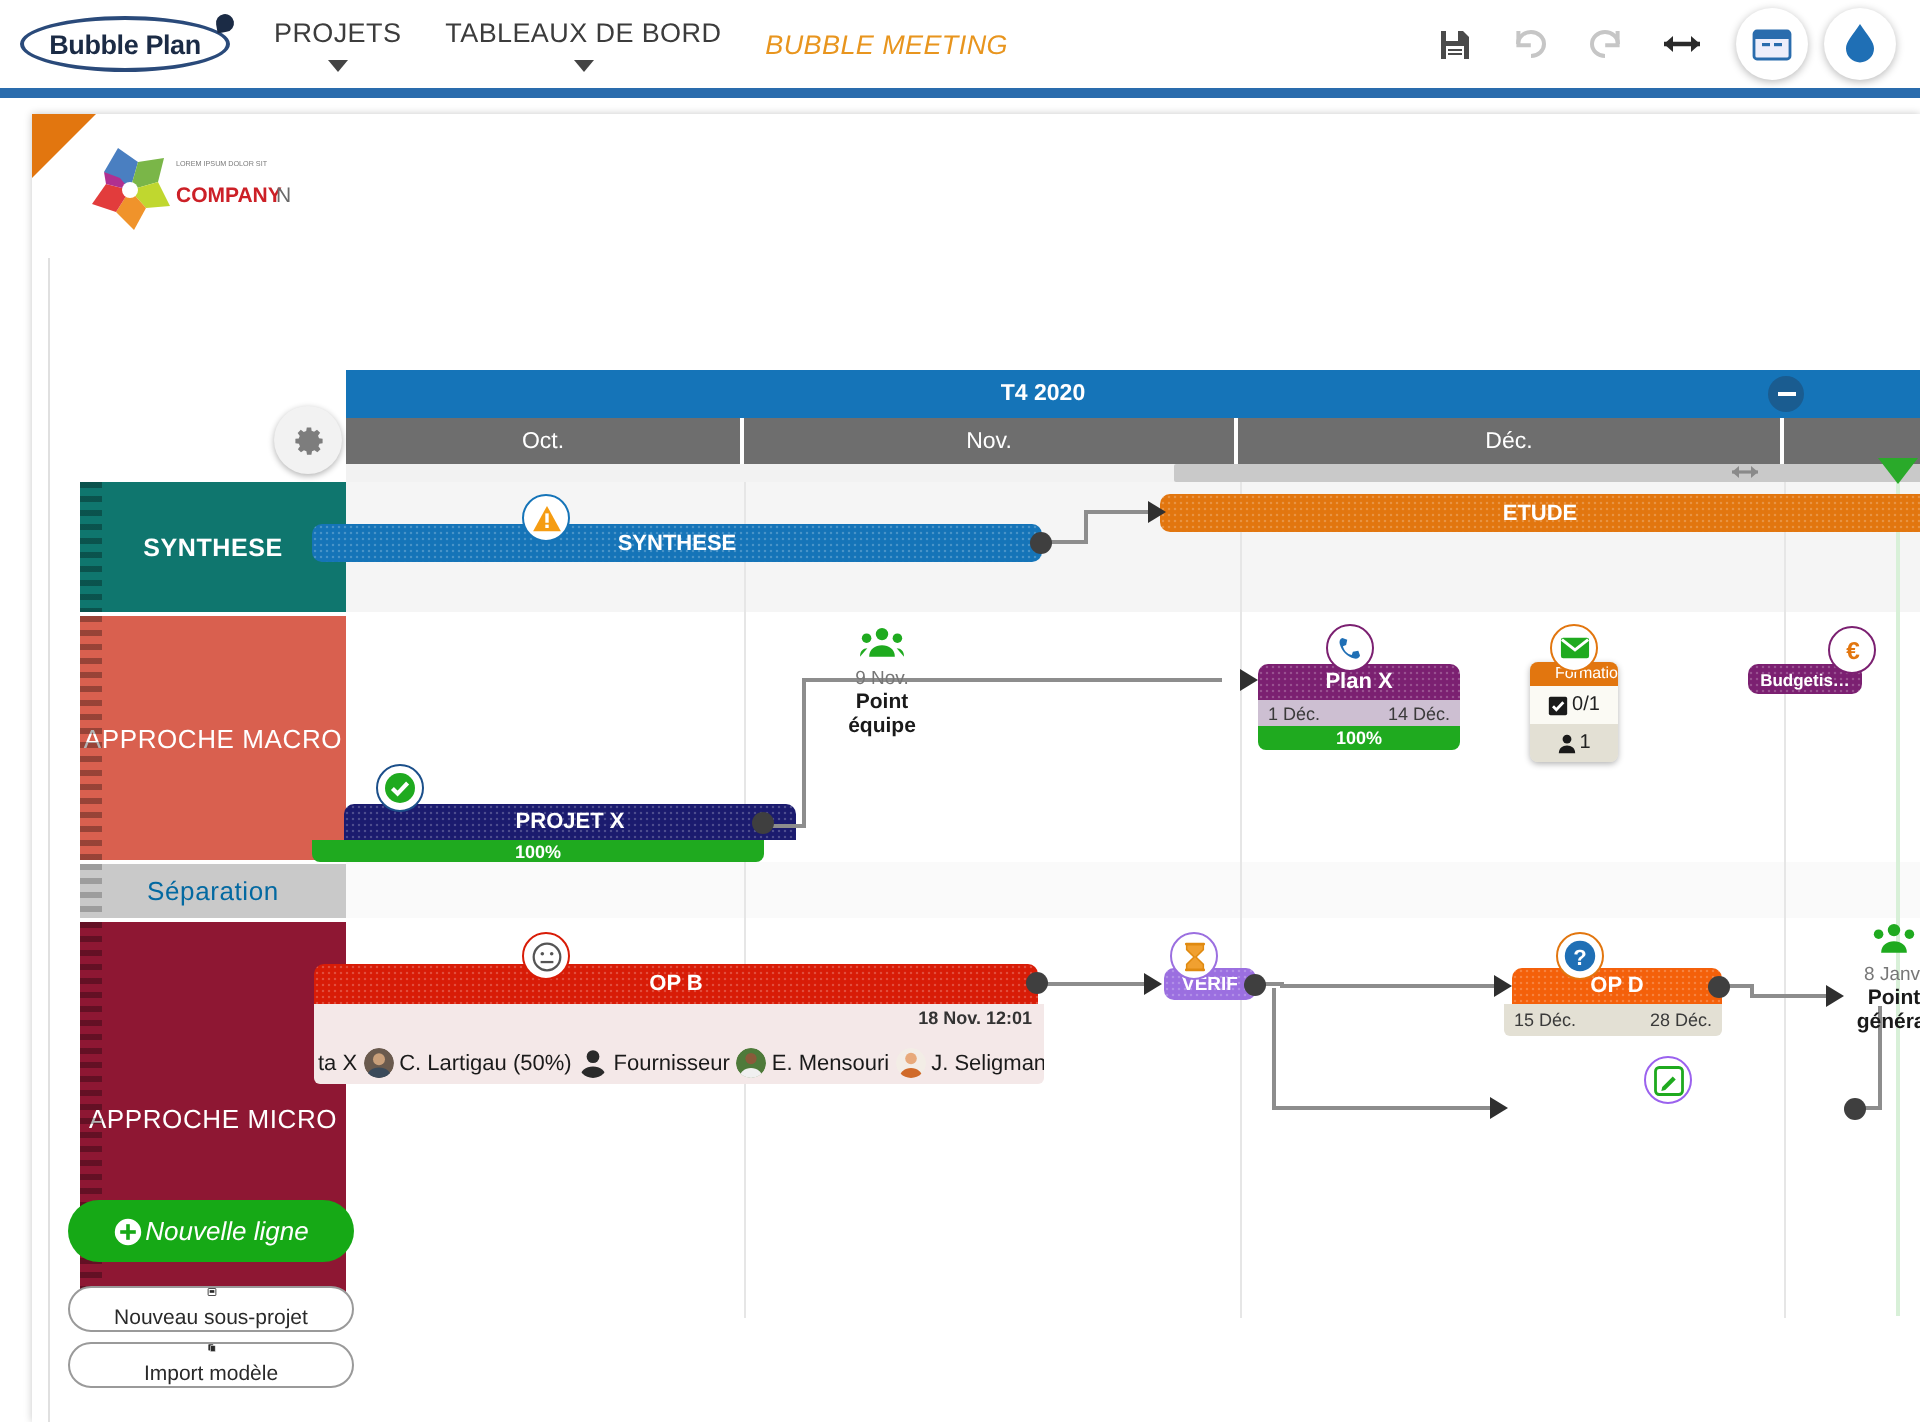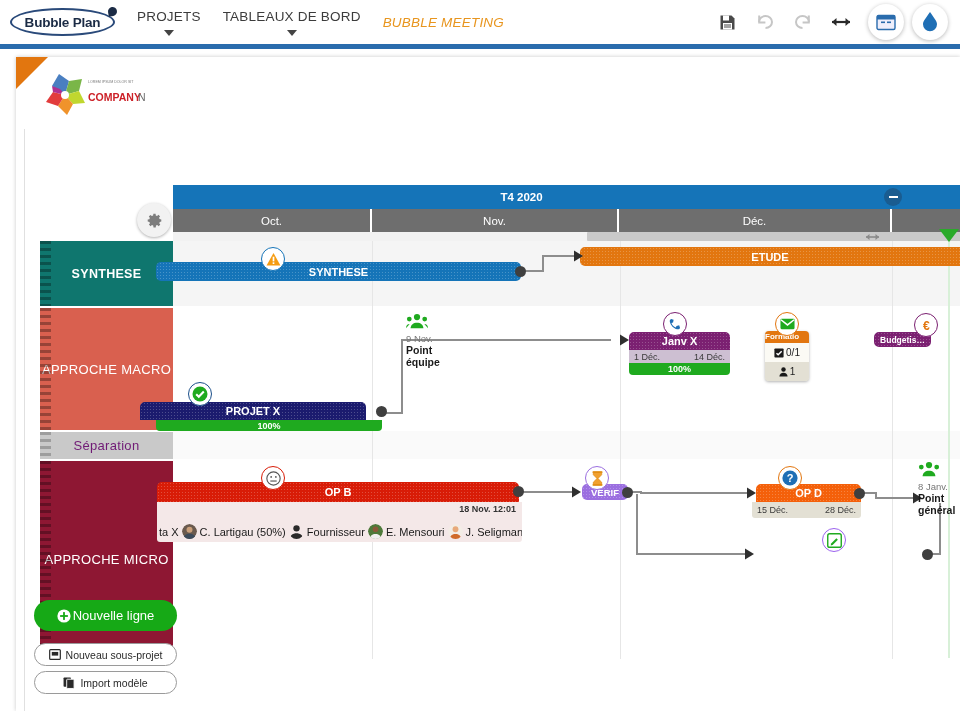--- a/index.html
+++ b/index.html
@@ -141,21 +141,21 @@
     color:#fff; display:flex; align-items:center; justify-content:center;
     text-align:center; font-size:13px; letter-spacing:0.3px;
     z-index:5;
   }
   .rowlabel .spiral {
     position:absolute; left:0; top:0; bottom:0; width:11px;
     background: repeating-linear-gradient(to bottom, rgba(0,0,0,0.30) 0 3px, transparent 3px 7px);
   }
   .rl-synth { top:184px; height:65px; background:#0f766e; font-weight:bold; font-size:12.5px; }
   .rl-macro { top:251px; height:122px; background:#d9604f; }
-  .rl-sep   { top:375px; height:27px; background:#c9c9c9; color:#701a75; font-size:13px; }
+  .rl-sep   { top:375px; height:27px; background:#c9c9c9; color:#0369a1; font-size:13px; }
   .rl-micro { top:404px; height:196px; background:#8e1733; }
 
   
   .bar {
     position:absolute; border-radius:5px; color:#fff;
     font-size:11px; font-weight:bold; text-align:center;
     display:flex; align-items:center; justify-content:center;
     z-index:10; cursor:pointer;
     background-image: radial-gradient(rgba(255,255,255,0.22) 0.7px, transparent 0.8px);
     background-size:3px 3px;
@@ -173,30 +173,30 @@
   .bubble {
     position:absolute; width:24px; height:24px; border-radius:50%;
     background:#fff; display:flex; align-items:center; justify-content:center;
     z-index:14; cursor:pointer;
   }
   .endpoint {
     position:absolute; width:11px; height:11px; border-radius:50%;
     background:#3f3f3f; z-index:13;
   }
 
-  .milestone { position:absolute; text-align:left; z-index:12; }
+  .milestone { position:absolute; text-align:center; z-index:12; }
   .milestone .ms-date { font-size:9.5px; color:#777; }
   .milestone .ms-name { font-size:10.5px; color:#1a1a1a; font-weight:bold; line-height:12px; }
 
   
   .taskcard {
     position:absolute; width:44px; border-radius:4px; overflow:hidden;
     box-shadow:0 1px 3px rgba(0,0,0,0.3); background:#efece0; z-index:12; cursor:pointer;
   }
-  .taskcard .tc-title { background:#e2760f; color:#fff; font-size:8px; font-weight:bold; text-align:left; height:12px; line-height:12px; overflow:hidden;}
+  .taskcard .tc-title { background:#e2760f; color:#fff; font-size:8px; font-weight:normal; text-align:right; height:12px; line-height:12px; overflow:hidden;}
   .taskcard .tc-row { height:19px; display:flex; align-items:center; justify-content:center; gap:2px; font-size:10px; color:#222; background:#fbfaf4;}
   .taskcard .tc-row.alt { background:#e3e0d4; }
 
   
   .partstrip {
     position:absolute; background:#f4e8e8; z-index:8; border-radius:0 0 3px 3px;
   }
   .part-date { position:absolute; right:6px; top:2px; font-size:9px; color:#333; font-weight:bold;}
   .part-list {
     position:absolute; left:0; right:0; bottom:3px;
@@ -206,27 +206,27 @@
   .avatar { width:15px; height:15px; border-radius:50%; flex:none; }
 
   
   svg.conn { position:absolute; left:0; top:0; width:944px; height:654px; z-index:11; pointer-events:none; }
 
   
   .btn-new {
     position:absolute; left:18px; top:543px; width:143px; height:31px;
     background:#16a916; color:#fff; border-radius:16px; font-size:13px;
     display:flex; align-items:center; justify-content:center; gap:2px;
-    cursor:pointer; z-index:20;
+    cursor:pointer; z-index:20;font-style:italic;
   }
   .btn-ghost {
     position:absolute; left:18px; width:143px; height:23px;
     background:#fff; border:1px solid #9a9a9a; border-radius:12px;
     font-size:10.5px; color:#2a2a2a; display:flex; align-items:center;
-    justify-content:center; gap:5px; cursor:pointer; z-index:20;
+    justify-content:center; gap:5px; cursor:pointer; z-index:20;flex-direction:column;
   }
   .lpanel-bg { position:absolute; left:0; top:72px; width:157px; height:582px; background:#fff; z-index:4;}
   .lpanel-rail { position:absolute; left:8px; top:72px; width:1px; height:582px; background:#e0e0e0; z-index:5;}
 </style>
 </head>
 <body>
 
 <div class="topnav">
   <div class="logo">
     <span class="logo-text">Bubble Plan</span>
@@ -423,21 +423,21 @@
   <div class="bar" style="left:564px;top:190px;width:380px;height:19px;background-color:#e2760f;border-radius:5px 0 0 5px;">
     <span>ETUDE</span>
   </div>
 
   <div class="bubble" style="left:172px;top:325px;border:1.6px solid #1b4f8a;">
     <svg width="16" height="16" viewBox="0 0 16 16">
       <circle cx="8" cy="8" r="7.5" fill="#1faa1f"></circle>
       <path d="M4.2 8.2 l2.6 2.6 5-5.3" fill="none" stroke="#fff" stroke-width="2.1"></path>
     </svg>
   </div>
-  <div class="bar" style="left:124px;top:345px;width:226px;height:18px;background-color:#1b1b6e;border-radius:5px 5px 0 0;">
+  <div class="bar" style="left:156px;top:345px;width:226px;height:18px;background-color:#1b1b6e;border-radius:5px 5px 0 0;">
     <span>PROJET X</span>
   </div>
   <div class="progress" style="left:140px;top:363px;width:226px;">
     <span>100%</span>
   </div>
   <div class="endpoint" style="left:360px;top:349px;"></div>
 
   <div class="milestone" style="left:390px;top:256px;width:70px;">
     <svg width="22" height="16" viewBox="0 0 24 17">
       <circle cx="12" cy="4.2" r="3.4" fill="#1faa1f"></circle>
@@ -451,21 +451,21 @@
     <div class="ms-name">Point</div>
     <div class="ms-name">équipe</div>
   </div>
 
   <div class="bubble" style="left:647px;top:255px;border:1.6px solid #7b2071;">
     <svg width="15" height="15" viewBox="0 0 16 16">
       <path d="M3.4 2.1 l2.6 .9 -.6 2.9 -1.7 .6 c.5 2.3 2.4 4.2 4.7 4.7 l.6-1.7 2.9-.6 .9 2.6 c-.2 1.2-1.6 1.9-3 1.6 C5.9 12.2 3 9 2 5.3 1.6 3.7 2.2 2.4 3.4 2.1Z" fill="#1f6fb5"></path>
     </svg>
   </div>
   <div class="bar" style="left:613px;top:275px;width:101px;height:18px;background-color:#7b2071;border-radius:5px 5px 0 0;">
-    <span>Janv X</span>
+    <span>Plan X</span>
   </div>
   <div class="datebar" style="left:613px;top:293px;width:101px;height:13px;">
     <span>1 Déc.</span>
     <span>14 Déc.</span>
   </div>
   <div class="progress" style="left:613px;top:306px;width:101px;height:12px;">
     <span>100%</span>
   </div>
 
   <div class="bubble" style="left:759px;top:255px;border:1.6px solid #e2760f;">

